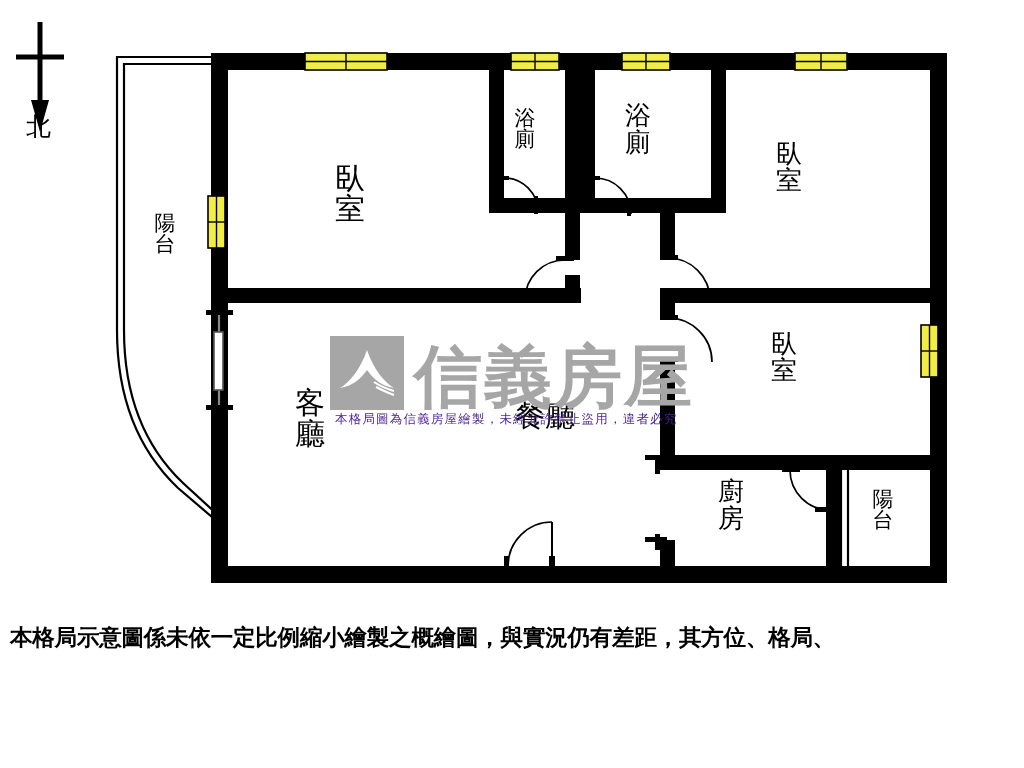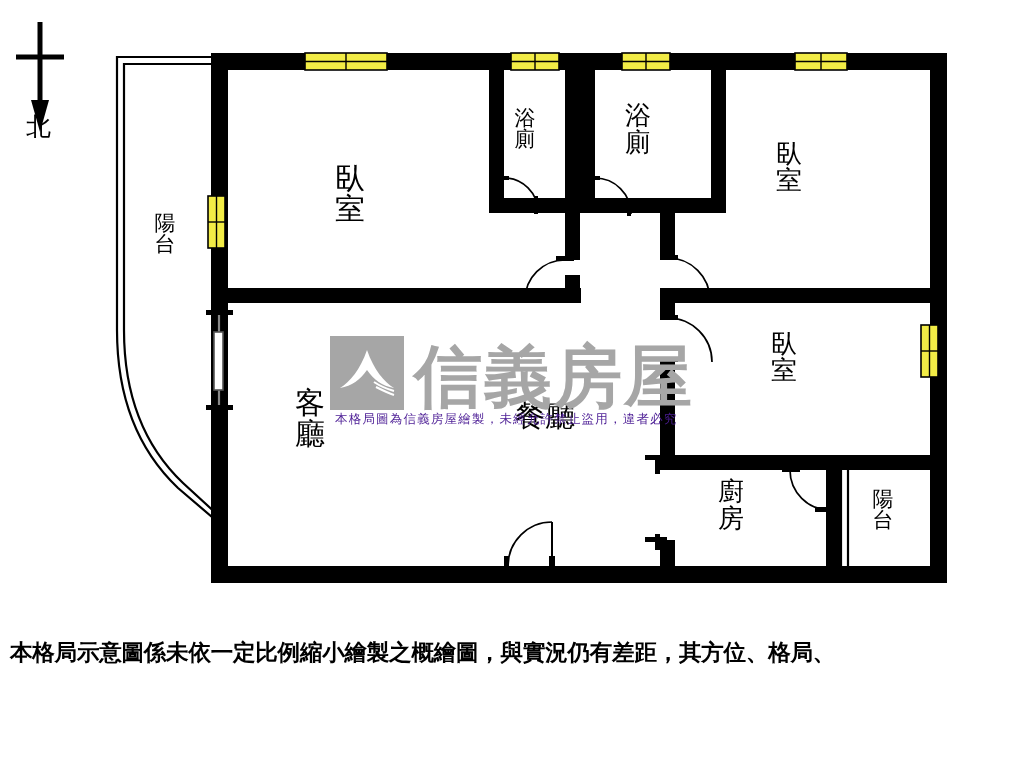--- a/index.html
+++ b/index.html
@@ -88,21 +88,20 @@
     position: absolute;
     left: 10px;
     top: 622px;
     width: 1006px;
     font-size: 22.5px;
     line-height: 1.42;
     color: #000;
     font-weight: 700;
     font-family: "DejaVu Sans", "Liberation Sans", sans-serif;
     letter-spacing: -0.2px;
-    margin-top: 15px;
   }
   #disclaimer p { margin: 0 0 1px 0; }
 </style>
 </head>
 <body>
 
 <div id="stage">
 
   <svg id="plan-svg" viewBox="0 0 1024 768">
 

